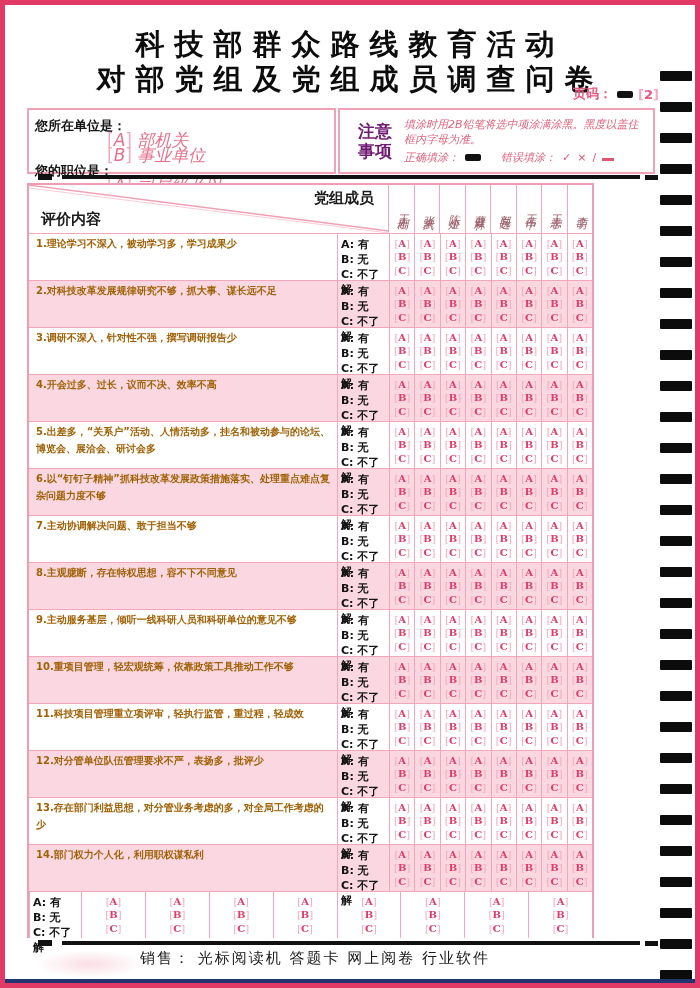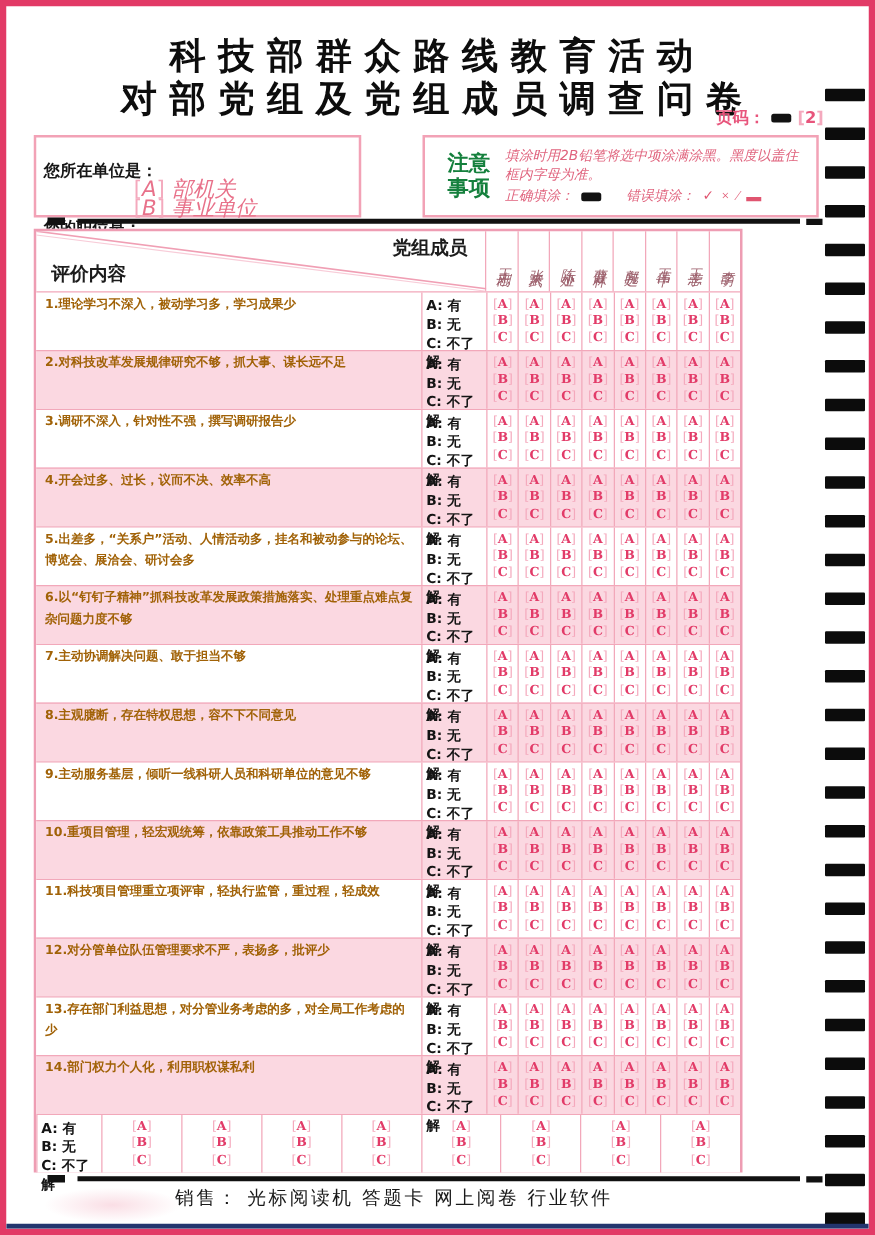--- a/index.html
+++ b/index.html
@@ -18,31 +18,31 @@
   .title.l2 { top:55px; }
 
   .pageno { position:absolute; top:80px; left:568px; font-size:13px; color:#e8557c;
             display:flex; align-items:center; gap:5px; font-weight:600; }
   .fillmark { display:inline-block; width:16px; height:7px; background:#121212; border-radius:2px; }
   .bracketed { color:#e8557c; }
   .bracketed s { text-decoration:none; color:#f4a9bd; }
 
   
   .ibox { position:absolute; top:103px; height:66px; border:2px solid #f2a2b6; background:#fff; }
-  .ibox.left  { left:22px;  width:262px; padding:20px 6px; }
+  .ibox.left  { left:22px;  width:309px; padding:8px 6px; }
   .ibox.right { left:333px; width:317px; padding:4px 6px; }
   .ibox .qlabel { font-size:13px; font-weight:700; color:#171717; line-height:15px; }
   .ibox .optrow { padding-left:72px; font-size:17px; color:#e8718a; font-style:italic; line-height:15px; }
   .ibox .optrow .opt { display:inline-block; width:120px; cursor:pointer; }
   .opt s { text-decoration:none; color:#f4a9bd; font-style:normal; }
 
   .notice-wrap { display:flex; height:100%; align-items:center; }
-  .notice-label { width:58px; font-size:17px; font-weight:700; line-height:20px; color:#15803d; text-align:center; }
+  .notice-label { width:58px; font-size:17px; font-weight:700; line-height:20px; color:#701a75; text-align:center; }
   .notice-body { flex:1; font-size:11px; line-height:15px; color:#e0647e; font-style:italic; }
-  .marksline { margin-top:3px; display:flex; align-items:center; gap:6px;font-family:Liberation Serif, serif; }
+  .marksline { margin-top:3px; display:flex; align-items:center; gap:6px; }
   .errmark { color:#e05570; font-style:normal; font-size:11px; }
   .halfbar { display:inline-block; width:12px; height:6px;
              background:linear-gradient(to top, #e05570 55%, transparent 55%); }
 
   
   .sep { position:absolute; left:0; width:700px; height:8px; }
   .sep .dashL { position:absolute; left:33px; top:2px; width:14px; height:6px; background:#111; }
   .sep .main  { position:absolute; left:57px; top:3px; width:578px; height:4px; background:#111; }
   .sep .dashR { position:absolute; left:640px; top:3px; width:13px; height:5px; background:#111; }
   .sep.top { top:167px; }

